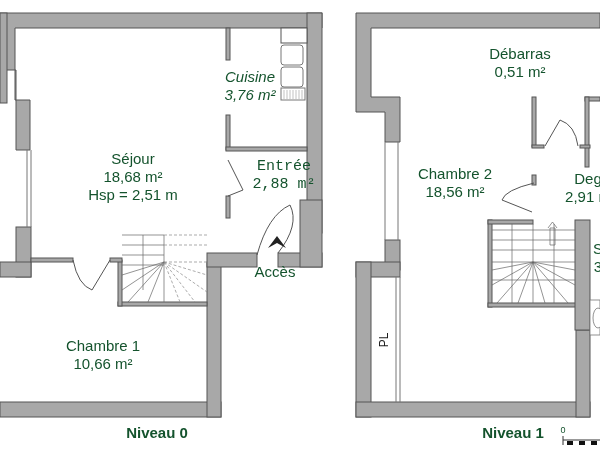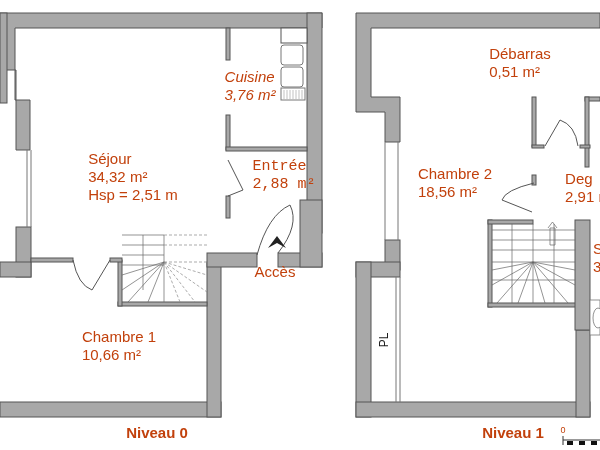--- a/index.html
+++ b/index.html
@@ -1,18 +1,18 @@
 <!DOCTYPE html>
 <html><head>
 <meta charset="utf-8">
 <style>
   html, body { margin: 0; padding: 0; background: #ffffff; }
   body { width: 600px; height: 450px; position: relative; overflow: hidden; font-family: "Liberation Sans", sans-serif; }
   svg { position: absolute; left: 0; top: 0; }
-  .lbl { position: absolute; color: #c2410c; white-space: nowrap; transform: translateX(-50%); line-height: 1.2; }
+  .lbl { position: absolute; color: #14532d; text-align: center; white-space: nowrap; transform: translateX(-50%); line-height: 1.2; }
   .room-name { font-size: 15px; }
   .room-area { font-size: 15px; }
   .level { font-size: 15px; font-weight: bold; }
   .pl { position: absolute; font-size: 12px; transform: rotate(-90deg); transform-origin: center; color: #1a1a1a; }
 </style>
 </head>
 <body>
 
 <svg width="600" height="450" viewBox="0 0 600 450">
   <g fill="#a8a8a8" stroke="#555" stroke-width="1">
@@ -152,35 +152,35 @@
     <line x1="563" y1="440" x2="600" y2="440" stroke="#333" stroke-width="1"></line>
     <rect x="567" y="441" width="6" height="4" fill="#111"></rect>
     <rect x="579" y="441" width="6" height="4" fill="#111"></rect>
     <rect x="591" y="441" width="6" height="4" fill="#111"></rect>
     <line x1="563" y1="436" x2="563" y2="445" stroke="#333" stroke-width="1"></line>
   </g>
 </svg>
 
 <div class="lbl" style="left:133px; top:118px;margin-top:32px;">
   <div class="room-name">Séjour</div>
-  <div class="room-area">34,32 m²</div>
+  <div class="room-area">18,68 m²</div>
   <div class="room-area">Hsp = 2,51 m</div>
 </div>
 
 <div class="lbl" style="left:250px; top:68px;font-style:italic;">
   <div class="room-name">Cuisine</div>
   <div class="room-area">3,76 m²</div>
 </div>
 
 <div class="lbl" style="left:284px; top:158px;font-family:Liberation Mono, monospace;">
   <div class="room-name">Entrée</div>
   <div class="room-area">2,88 m²</div>
 </div>
 
-<div class="lbl" style="left:103px; top:328px;margin-left:16px;">
+<div class="lbl" style="left:103px; top:337px;">
   <div class="room-name">Chambre 1</div>
   <div class="room-area">10,66 m²</div>
 </div>
 
 <div class="lbl room-name" style="left:275px; top:263px;">Accès</div>
 
 <div class="lbl level" style="left:157px; top:424px;">Niveau 0</div>
 
 <div class="lbl" style="left:520px; top:45px;">
   <div class="room-name">Débarras</div>

